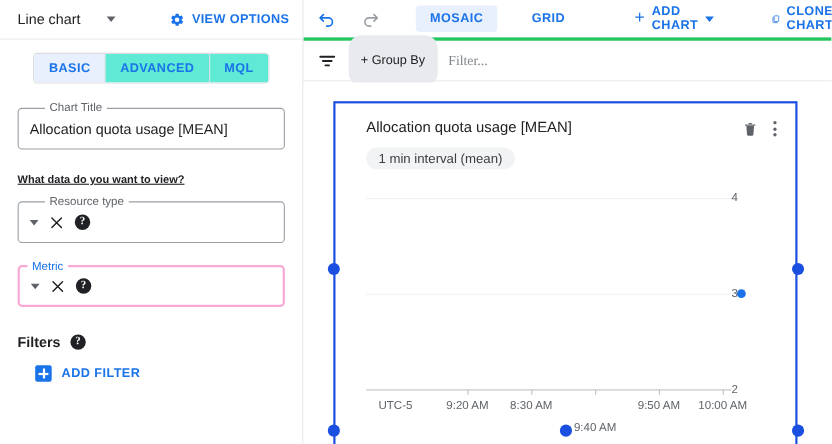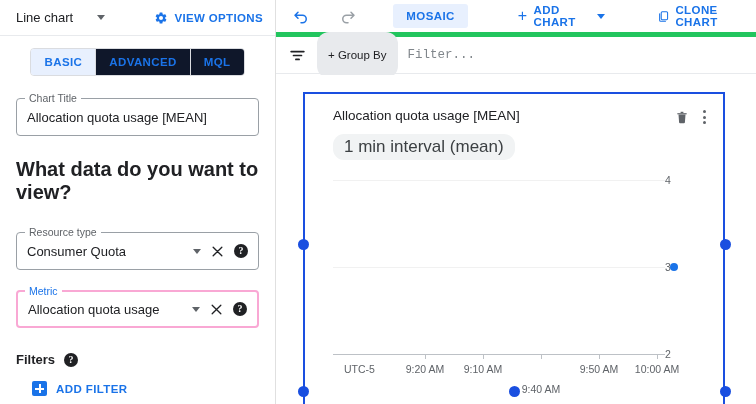--- a/index.html
+++ b/index.html
@@ -38,57 +38,57 @@
   .gear { width: 14px; height: 14px; display:block; }
 
   #tabbar-wrap { padding: 12px 0 0 0; display:flex; justify-content:center;align-items:center; }
   #tabbar {
     display: flex; border: 1px solid #dadce0; border-radius: 4px;
     overflow: hidden; height: 28px;
   }
   .tab {
     display: flex; align-items: center; padding: 0 13px;
     font-size: 11.5px; font-weight: bold; letter-spacing: .4px;
-    color: #1a73e8; background: #0f172a; cursor: pointer;
+    color: #1a73e8; background: #5eead4; cursor: pointer;
     border-right: 1px solid #dadce0; white-space: nowrap;
   }
   .tab:last-child { border-right: none; }
   .tab.active { background: #e8f0fe; }
 
   
   .field {
     position: relative; margin: 0 16px; height: 38px;
     border: 1px solid #9aa0a6; border-radius: 4px;
     display: flex; align-items: center; padding: 0 8px 0 10px;
     background: #fff;
   }
   .field.focused { border: 2px solid #f9a8d4; }
   .field .legend {
-    position: absolute; top: -7px; left: 8px; padding: 0 4px;
+    position: absolute; top: -7px; left: 24px; padding: 0 4px;
     background: #fff; font-size: 10.5px; color: #5f6368; line-height: 13px;
     white-space: nowrap;
   }
   .field.focused .legend { color: #1a73e8; left: 7px; }
   .field .value {
     font-size: 13px; color: #202124; flex: 1;
     overflow: hidden; text-overflow: ellipsis; white-space: nowrap;
   }
   .field .ctrls { display: flex; align-items: center; gap: 10px; padding-right:2px; }
   .ico-btn { cursor: pointer; display: flex; align-items:center; justify-content:center; }
   .xmark { width: 13px; height: 13px; display:block; }
   .help-circle {
     width: 14px; height: 14px; border-radius: 50%;
     background: #202124; color: #fff; font-size: 10px; font-weight: bold;
     display: flex; align-items: center; justify-content: center;
     font-family: "Liberation Serif", serif; line-height: 1;
   }
   .tri { width:0;height:0;border-left:4.5px solid transparent;border-right:4.5px solid transparent;border-top:5.5px solid #5f6368; }
 
   #question-heading {
-    margin: 22px 16px 28px 16px; font-size: 20px; font-weight: bold; color: #202124;
+    margin: 22px 16px 14px 16px; font-size: 10px; font-weight: bold; color: #202124; text-decoration: underline;
   }
   #filters-row {
     display: flex; align-items: center; gap: 9px; margin: 24px 16px 0 16px;
   }
   #filters-label { font-size: 13px; font-weight: bold; color: #202124; }
   #add-filter-btn {
     display: flex; align-items: center; gap: 9px; margin: 14px 16px 0 32px;
     color: #1a73e8; font-size: 11.5px; font-weight: bold; letter-spacing: .4px;
     cursor: pointer;
   }
@@ -99,21 +99,21 @@
   .plus-box:before, .plus-box:after {
     content:''; position:absolute; background:#fff;
   }
   .plus-box:before { left:3px; right:3px; top:6.5px; height:2px; }
   .plus-box:after { top:3px; bottom:3px; left:6.5px; width:2px; }
 
   
   #right-side { position: absolute; left: 276px; top: 0; right: 0; bottom: 0; background:#fff; }
   #top-toolbar {
     height: 37px; display: flex; align-items: center; gap: 16px;
-    border-bottom: 5px solid #22c55e; padding-left: 12px;
+    border-bottom: 3px solid #22c55e; padding-left: 12px;
   }
   .tb-icon-btn {
     width: 30px; height: 30px; display:flex; align-items:center; justify-content:center;
     cursor: pointer;
   }
   .seg {
     font-size: 11.5px; font-weight: bold; letter-spacing: .4px; color: #1a73e8;
     padding: 6px 13px; border-radius: 3px; cursor: pointer;
   }
   .seg.active { background: #e8f0fe; }
@@ -127,42 +127,42 @@
   #filter-bar {
     height: 37px; display: flex; align-items: center; gap: 10px;
     padding-left: 12px; border-bottom: 1px solid #e8eaed;
   }
   #group-by-chip {
     background: #e8eaed; border-radius: 12px; padding: 17px 11px;
     font-size: 11.5px; color: #202124; cursor: pointer; white-space: nowrap;
   }
   #filter-input {
     border: none; outline: none; font-size: 12.5px; color: #1d4ed8;
-    font-family: Liberation Mono, monospace; background: transparent;
+    font-family: Liberation Serif, serif; background: transparent;
     flex: 1; padding: 0;
   }
   #filter-input::placeholder { color: #80868b; }
 
   
   #canvas { position: absolute; left: 0; top: 75px; right: 0; bottom: 0; background: #fff; }
 
   #chart-card {
     position: absolute; left: 27px; top: 17px; width: 422px; height: 316px;
     border: 2px solid #1a4fe0; background: #fff;
   }
   #card-head { display: flex; align-items: flex-start; padding: 14px 16px 0 28px; }
   #card-title { font-size: 13.5px; color: #202124; flex: 1; }
   #card-actions { display: flex; align-items: center; gap: 14px; padding-top: 1px; }
   .trash { width: 14px; height: 15px; display:block; cursor:pointer; }
   .kebab { width: 4px; height: 16px; display:flex; flex-direction:column; justify-content:center; gap:2.5px; cursor:pointer; }
   .kebab i { width:3px; height:3px; border-radius:50%; background:#5f6368; display:block; }
 
   #interval-chip {
     display: inline-block; margin: 9px 0 0 28px; background: #f1f3f4;
-    border-radius: 11px; padding: 3px 11px; font-size: 17px; color: #3c4043;
+    border-radius: 11px; padding: 3px 11px; font-size: 12px; color: #3c4043;
   }
 
   #plot { position: absolute; left: 28px; right: 14px; top: 86px; bottom: 14px; }
   .gridline { position: absolute; left: 0; right: 44px; height: 1px; background: #f1f1f1; }
   .gridline.axis { background: #bdc1c6; }
   .ytick {
     position: absolute; right: 14px; font-size: 10.5px; color: #5f6368;
     transform: translateY(-50%); text-align: left; width: 30px;
   }
   .xtickmark { position: absolute; top: 0; width: 1px; height: 5px; background: #bdc1c6; }
@@ -213,39 +213,37 @@
 
     <div class="field" style="margin-top:22px;">
       <span class="legend">Chart Title</span>
       <span class="value">Allocation quota usage [MEAN]</span>
     </div>
 
     <div id="question-heading">What data do you want to view?</div>
 
     <div class="field">
       <span class="legend">Resource type</span>
-      <span class="value">Consumer Quota</span>
       <span class="ctrls">
         <span class="ico-btn">
             <span class="tri"></span>
           </span>
         <span class="ico-btn">
           <svg class="xmark" viewBox="0 0 24 24">
             <path stroke="#202124" stroke-width="2.4" stroke-linecap="round" d="M4 4 L20 20 M20 4 L4 20"></path>
           </svg>
         </span>
         <span class="ico-btn">
             <span class="help-circle">?</span>
           </span>
       </span>
     </div>
 
     <div class="field focused" style="margin-top:20px;">
       <span class="legend">Metric</span>
-      <span class="value">Allocation quota usage</span>
       <span class="ctrls">
         <span class="ico-btn">
             <span class="tri"></span>
           </span>
         <span class="ico-btn">
           <svg class="xmark" viewBox="0 0 24 24">
             <path stroke="#202124" stroke-width="2.4" stroke-linecap="round" d="M4 4 L20 20 M20 4 L4 20"></path>
           </svg>
         </span>
         <span class="ico-btn">
@@ -275,20 +273,21 @@
           <path fill="none" stroke="#1a73e8" stroke-width="2" stroke-linecap="round" stroke-linejoin="round" d="M8 7 L4 11 L8 15 M4.4 11 H14 a5 5 0 0 1 0 10 h-2"></path>
         </svg>
       </div>
       <div class="tb-icon-btn" style="margin-left:6px;">
         <svg width="18" height="18" viewBox="0 0 24 24">
           <path fill="none" stroke="#9aa0a6" stroke-width="2" stroke-linecap="round" stroke-linejoin="round" d="M16 7 L20 11 L16 15 M19.6 11 H10 a5 5 0 0 0 0 10 h2"></path>
         </svg>
       </div>
 
       <div class="seg active" style="margin-left:16px;">MOSAIC</div>
+      <div class="seg" style="margin-left:2px;">GRID</div>
 
       <div class="tb-text-btn" style="margin-left:28px;">
         <span class="plus-glyph">+</span>
         <span>ADD CHART</span>
         <span class="caret-down" style="border-top-color:#1a73e8;"></span>
       </div>
 
       <div class="tb-text-btn" style="margin-left:24px;">
         <svg width="15" height="15" viewBox="0 0 24 24">
           <rect x="8" y="3" width="12" height="15" rx="2" fill="none" stroke="#1a73e8" stroke-width="2"></rect>
@@ -340,21 +339,21 @@
 
           <div id="datapoint" style="left:337px; top:83px;"></div>
 
           <div style="position:absolute; top:174px; left:0; right:44px;">
             <div class="xtick first" style="left:0px;padding-left:11px;">UTC-5</div>
 
             <div class="xtickmark" style="left:92px;"></div>
             <div class="xtick" style="left:92px;">9:20 AM</div>
 
             <div class="xtickmark" style="left:150px;"></div>
-            <div class="xtick" style="left:150px;">9:10 AM</div>
+            <div class="xtick" style="left:150px;">8:30 AM</div>
 
             <div class="xtickmark" style="left:208px;"></div>
             <div class="xtick" style="left:208px;margin-top:20px;">9:40 AM</div>
 
             <div class="xtickmark" style="left:266px;"></div>
             <div class="xtick" style="left:266px;">9:50 AM</div>
 
             <div class="xtickmark" style="left:324px;"></div>
             <div class="xtick" style="left:324px;">10:00 AM</div>
           </div>

